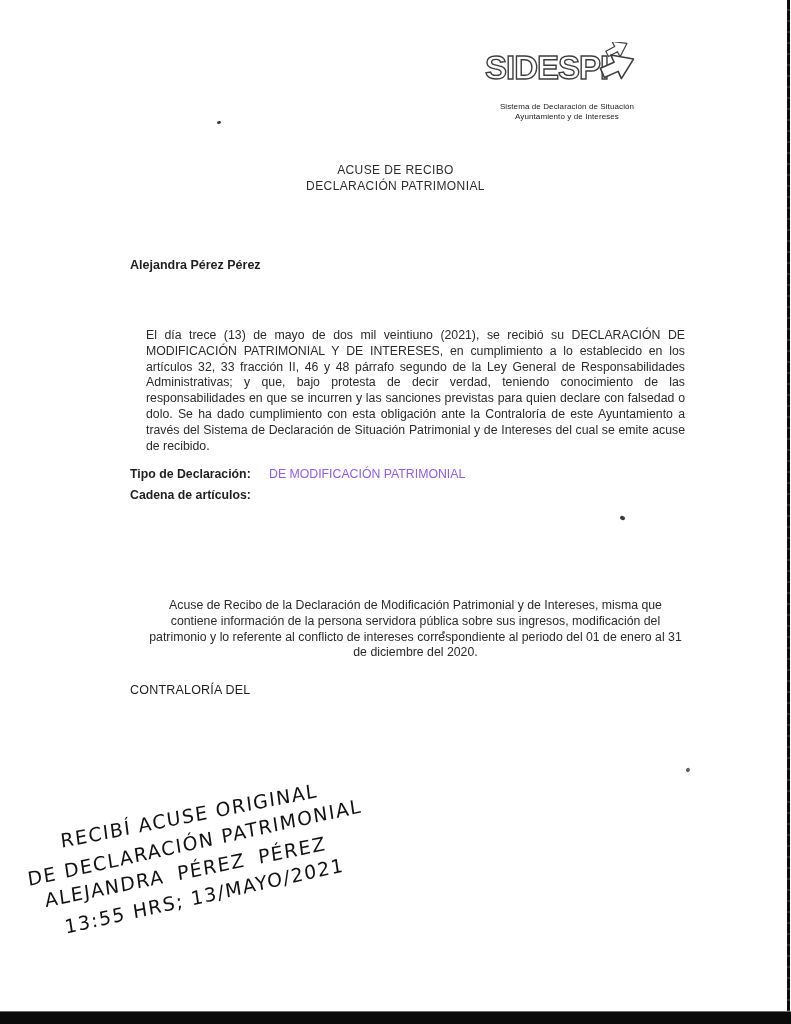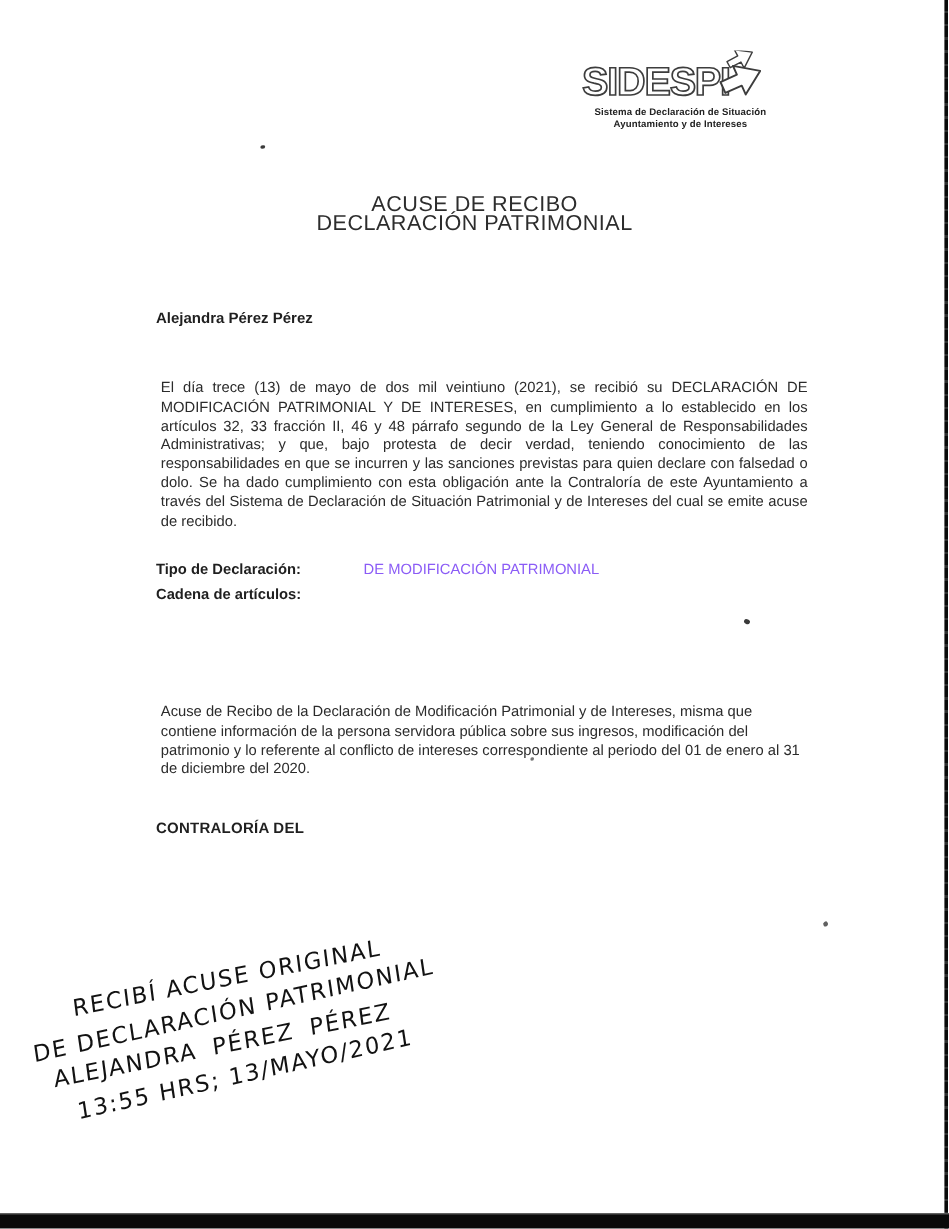--- a/index.html
+++ b/index.html
@@ -43,82 +43,81 @@
 
   
   .logo {
     position: absolute;
     left: 484px; top: 42px;
     width: 166px;
     text-align: center;
   }
   .logo svg { display: block; margin: 0 auto; }
   .logo .tagline {
-    margin-top: 1px;
+    margin-top: 14px;
     font-size: 8px;
-    font-weight: bold;
+    font-weight: normal;
     line-height: 9.5px;
     color: #222;
     letter-spacing: .1px;
     white-space: nowrap;
   }
 
   
   .doc-title {
     position: absolute;
     left: 0; top: 163px;
     width: 791px;
     text-align: center;
-    font-size: 18px;
+    font-size: 12px;
     line-height: 15.5px;
     letter-spacing: .4px;
     color: #2d2d2d;
   }
 
   .recipient {
     position: absolute;
     left: 130px; top: 258px;
     font-size: 12.5px;
     font-weight: bold;
     color: #1f1f1f;
   }
 
   .para {
     position: absolute;
     left: 130px;
     width: 539px;
-    margin: 4px;
+    margin: 16px;
     font-size: 12.3px;
     line-height: 15.8px;
     text-align: justify;
     color: #2b2b2b;
   }
   .para-1 { top: 312px; }
-  .para-2 { top: 582px; text-align: left; }
+  .para-2 { top: 582px; text-align: center; }
 
   .details {
     position: absolute;
     left: 130px; top: 464px;
     width: 480px;
     font-size: 12.3px;
   }
   .detail-row {
     display: grid;
     grid-template-columns: 139px 1fr;
     line-height: 20.5px;
-    gap: 34px;
   }
   .detail-label { font-weight: bold; color: #1f1f1f; white-space: nowrap; }
   .detail-value { color: #8b5cf6; white-space: nowrap; }
 
   .signature-line {
     position: absolute;
     left: 130px; top: 683px;
     font-size: 12.5px;
-    font-weight: bold;
+    font-weight: normal;
     letter-spacing: .2px;
     color: #1f1f1f;
   }
 
   
   .handwriting {
     position: absolute;
     left: 22px; top: 838px;
     transform: rotate(-12deg) skewX(-4deg);
     transform-origin: left top;

